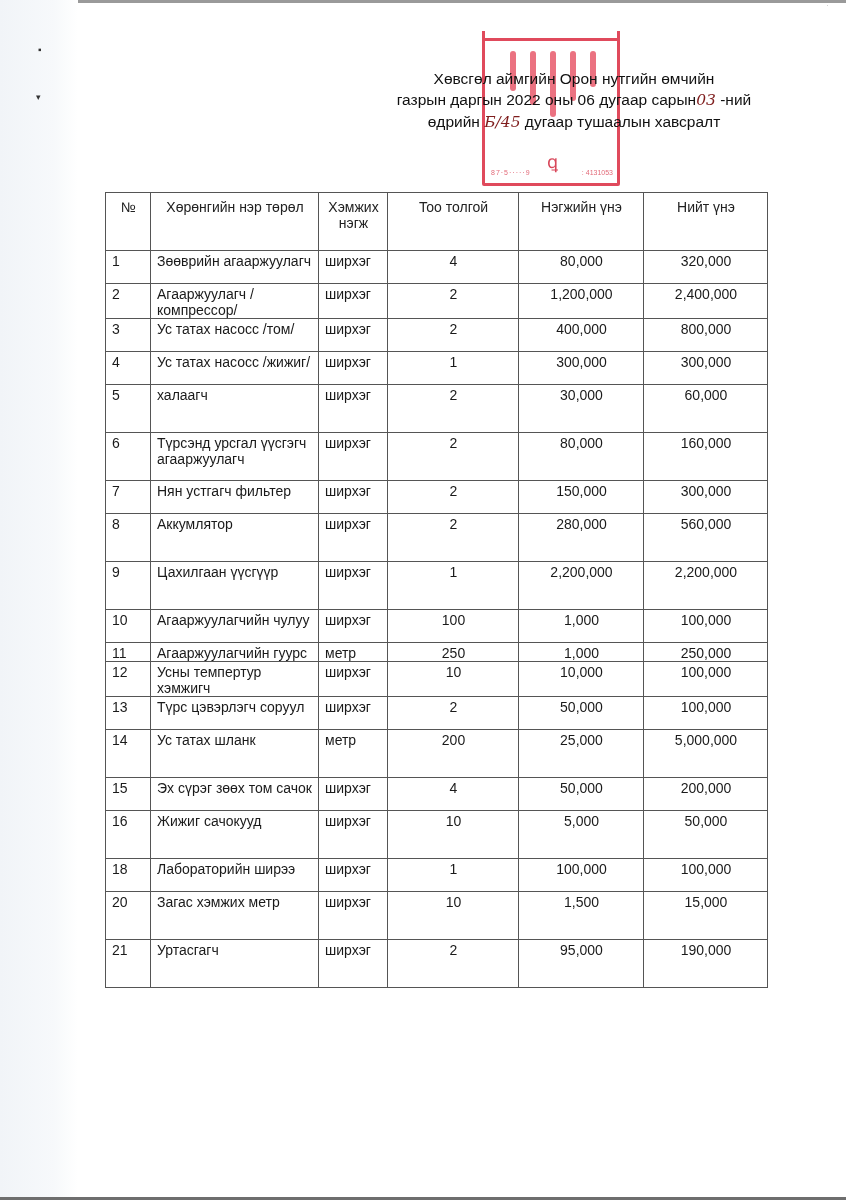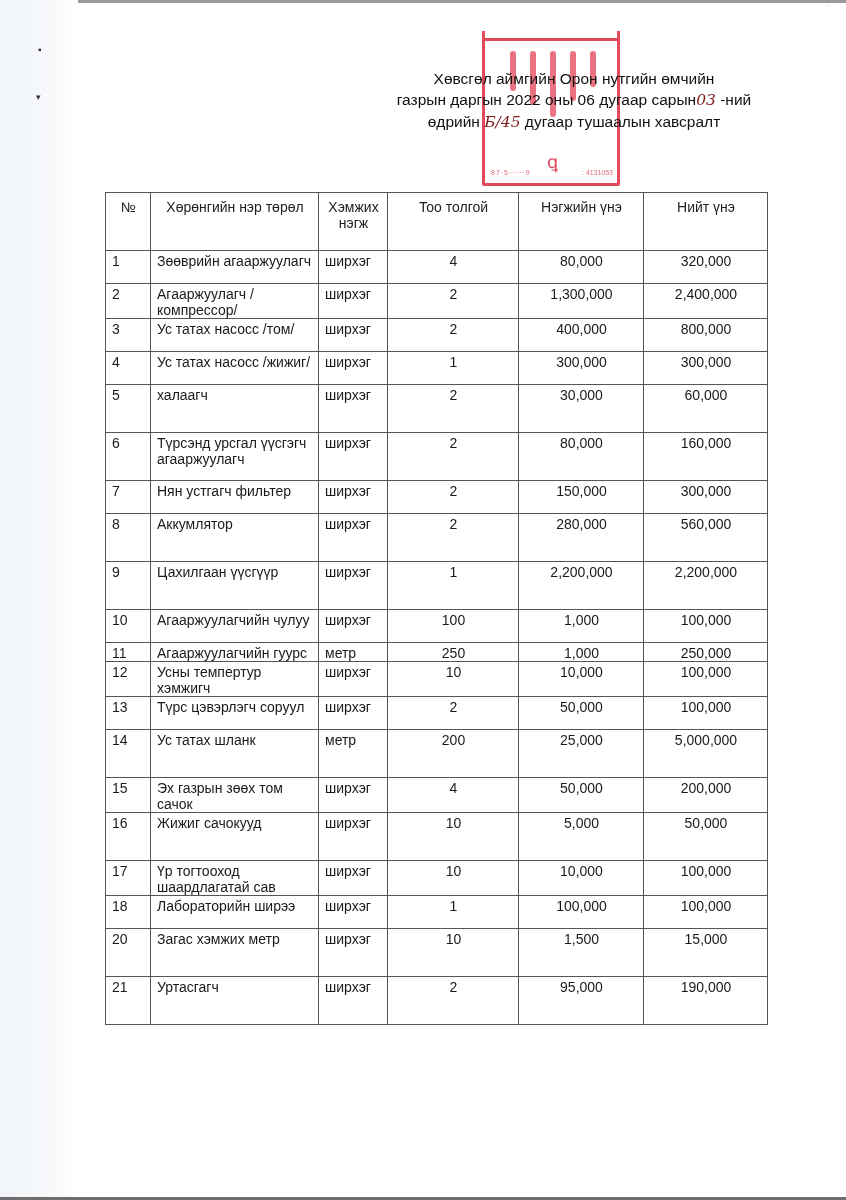--- a/index.html
+++ b/index.html
@@ -121,21 +121,21 @@
         <td class="unit">ширхэг</td>
         <td class="center">4</td>
         <td class="center">80,000</td>
         <td class="center">320,000</td>
       </tr>
       <tr style="height: 33px;">
         <td class="num">2</td>
         <td>Агааржуулагч /компрессор/</td>
         <td class="unit">ширхэг</td>
         <td class="center">2</td>
-        <td class="center">1,300,000</td>
+        <td class="center">1,200,000</td>
         <td class="center">2,400,000</td>
       </tr>
       <tr style="height: 33px;">
         <td class="num">3</td>
         <td>Ус татах насосс /том/</td>
         <td class="unit">ширхэг</td>
         <td class="center">2</td>
         <td class="center">400,000</td>
         <td class="center">800,000</td>
       </tr>
@@ -222,43 +222,35 @@
       <tr style="height: 48px;">
         <td class="num">14</td>
         <td>Ус татах шланк</td>
         <td class="unit">метр</td>
         <td class="center">200</td>
         <td class="center">25,000</td>
         <td class="center">5,000,000</td>
       </tr>
       <tr style="height: 33px; margin-left: 48px;">
         <td class="num">15</td>
-        <td>Эх газрын зөөх том сачок</td>
+        <td>Эх сүрэг зөөх том сачок</td>
         <td class="unit">ширхэг</td>
         <td class="center">4</td>
         <td class="center">50,000</td>
         <td class="center">200,000</td>
       </tr>
       <tr style="height: 48px;">
         <td class="num">16</td>
         <td>Жижиг сачокууд</td>
         <td class="unit">ширхэг</td>
         <td class="center">10</td>
         <td class="center">5,000</td>
         <td class="center">50,000</td>
       </tr>
       <tr style="height: 33px;">
-        <td class="num">17</td>
-        <td>Үр тогтооход шаардлагатай сав</td>
-        <td class="unit">ширхэг</td>
-        <td class="center">10</td>
-        <td class="center">10,000</td>
-        <td class="center">100,000</td>
-      </tr>
-      <tr style="height: 33px;">
         <td class="num">18</td>
         <td>Лабораторийн ширээ</td>
         <td class="unit">ширхэг</td>
         <td class="center">1</td>
         <td class="center">100,000</td>
         <td class="center">100,000</td>
       </tr>
       <tr style="height: 48px;">
         <td class="num">20</td>
         <td>Загас хэмжих метр</td>

